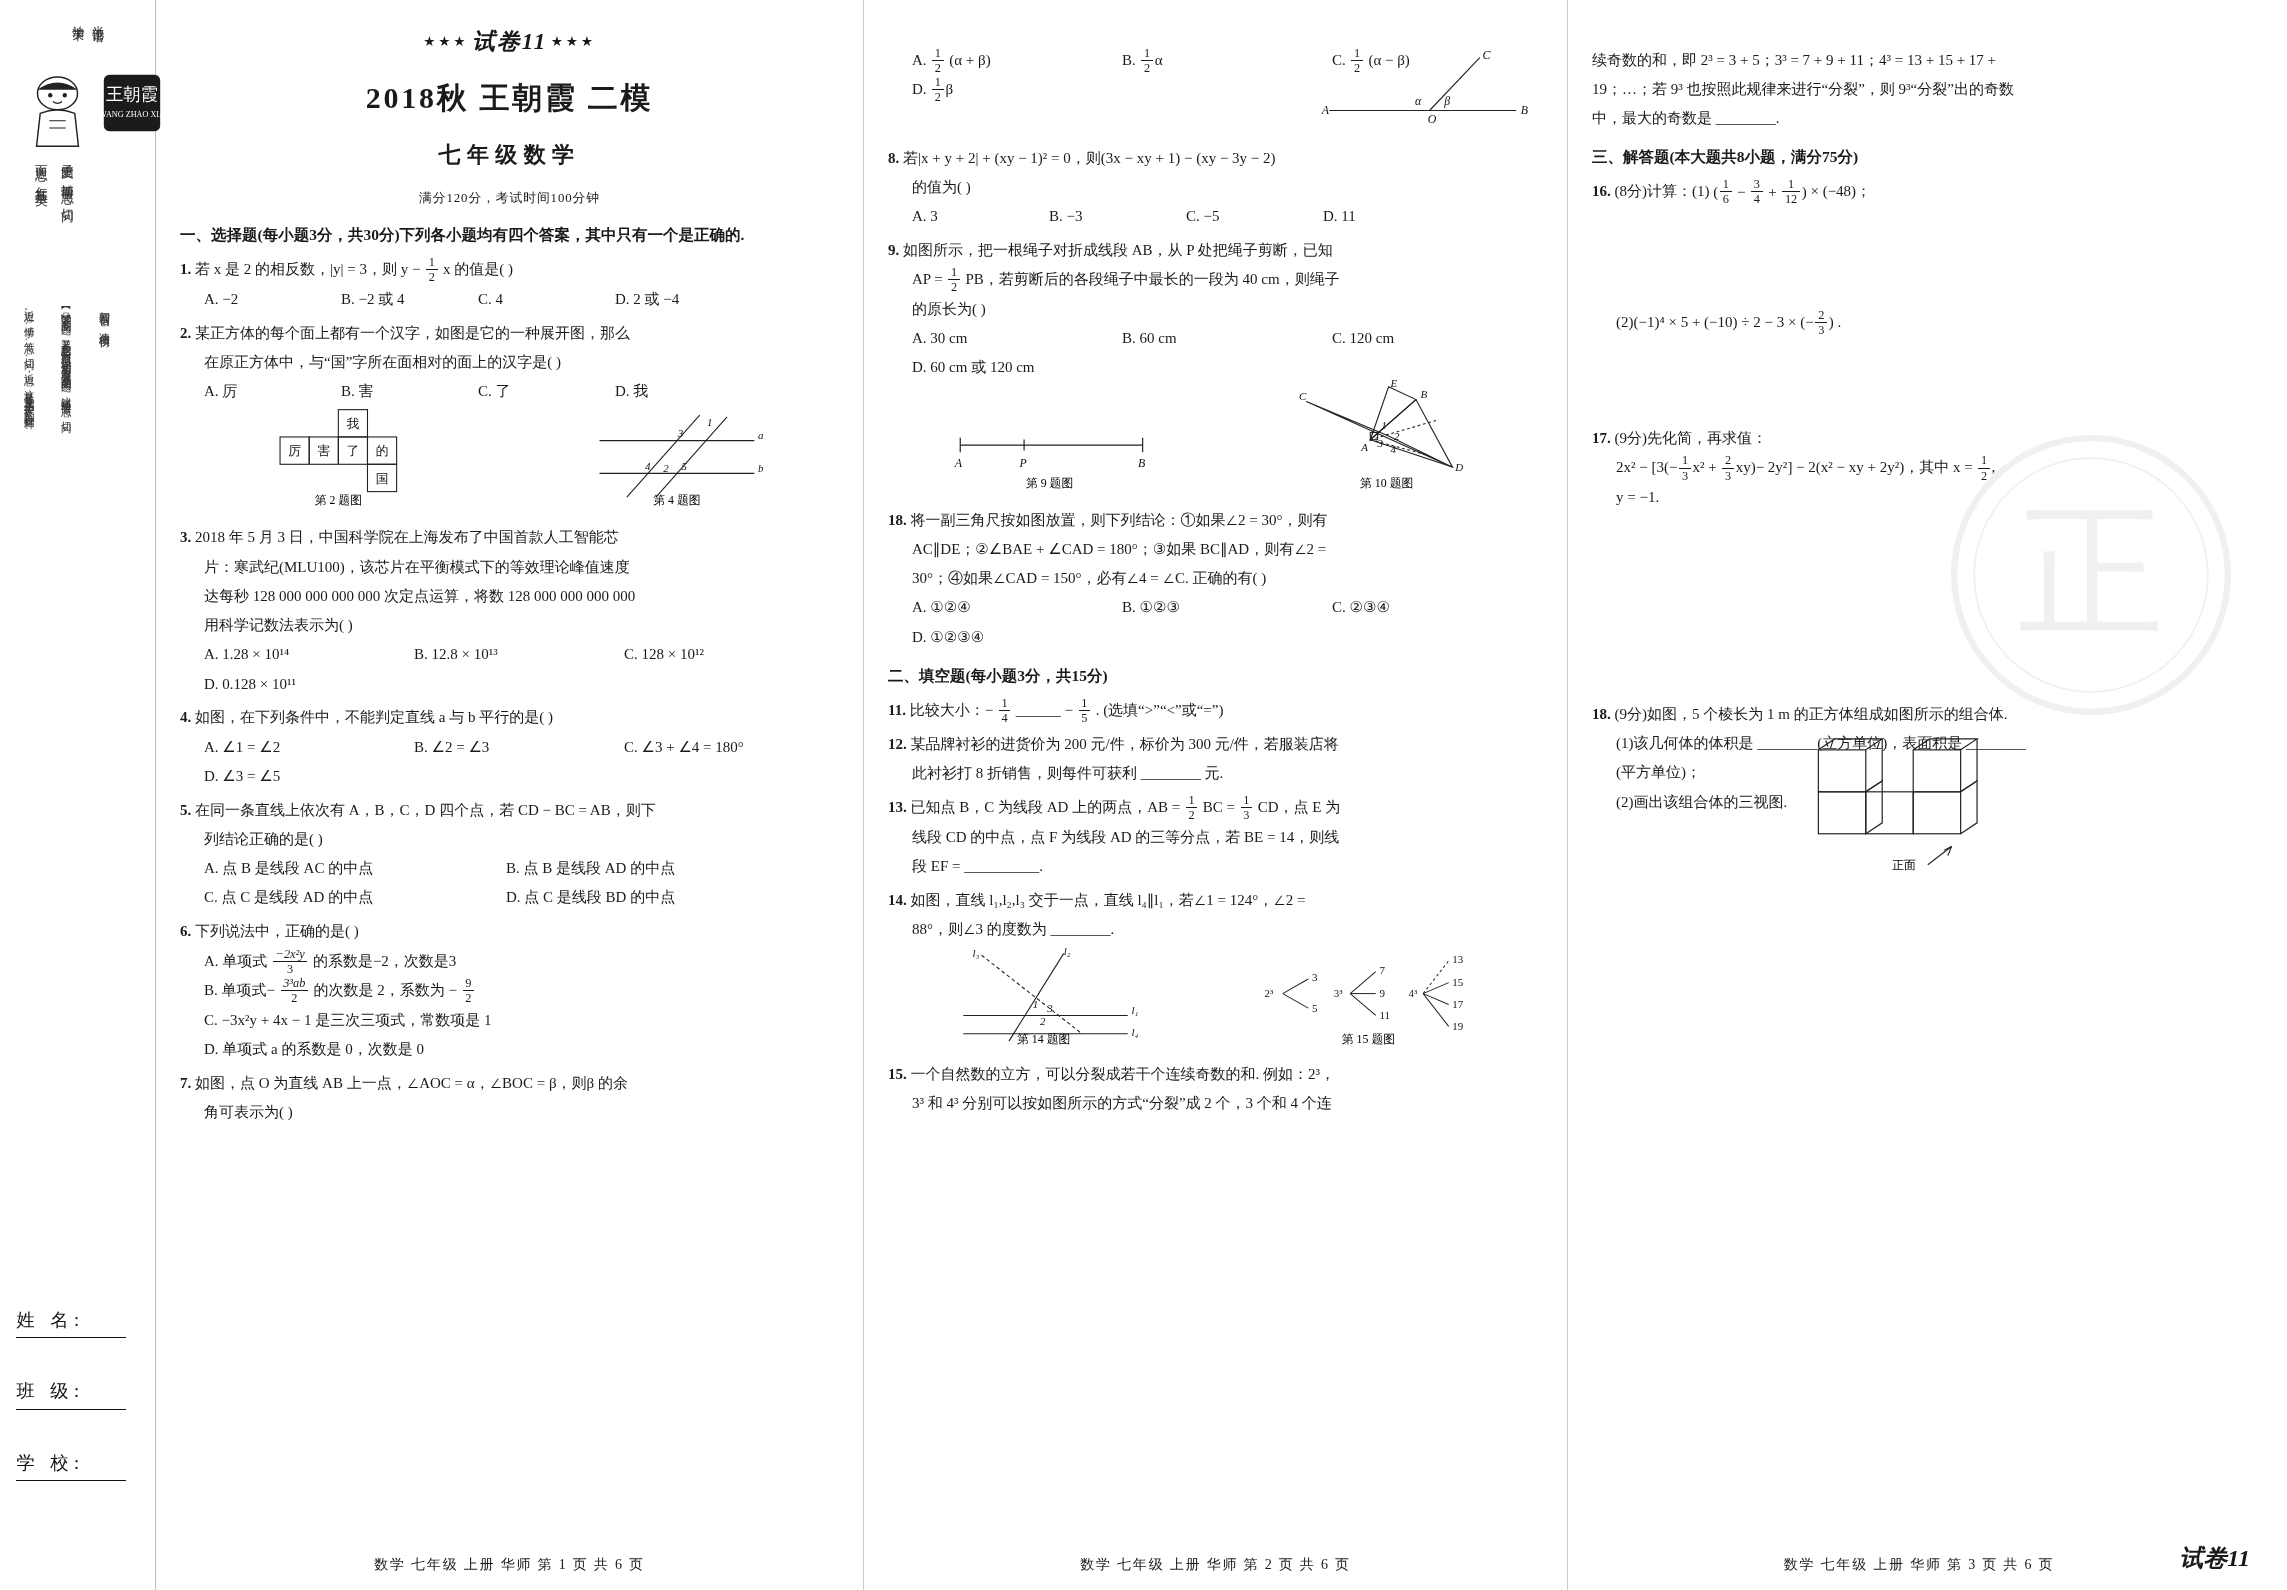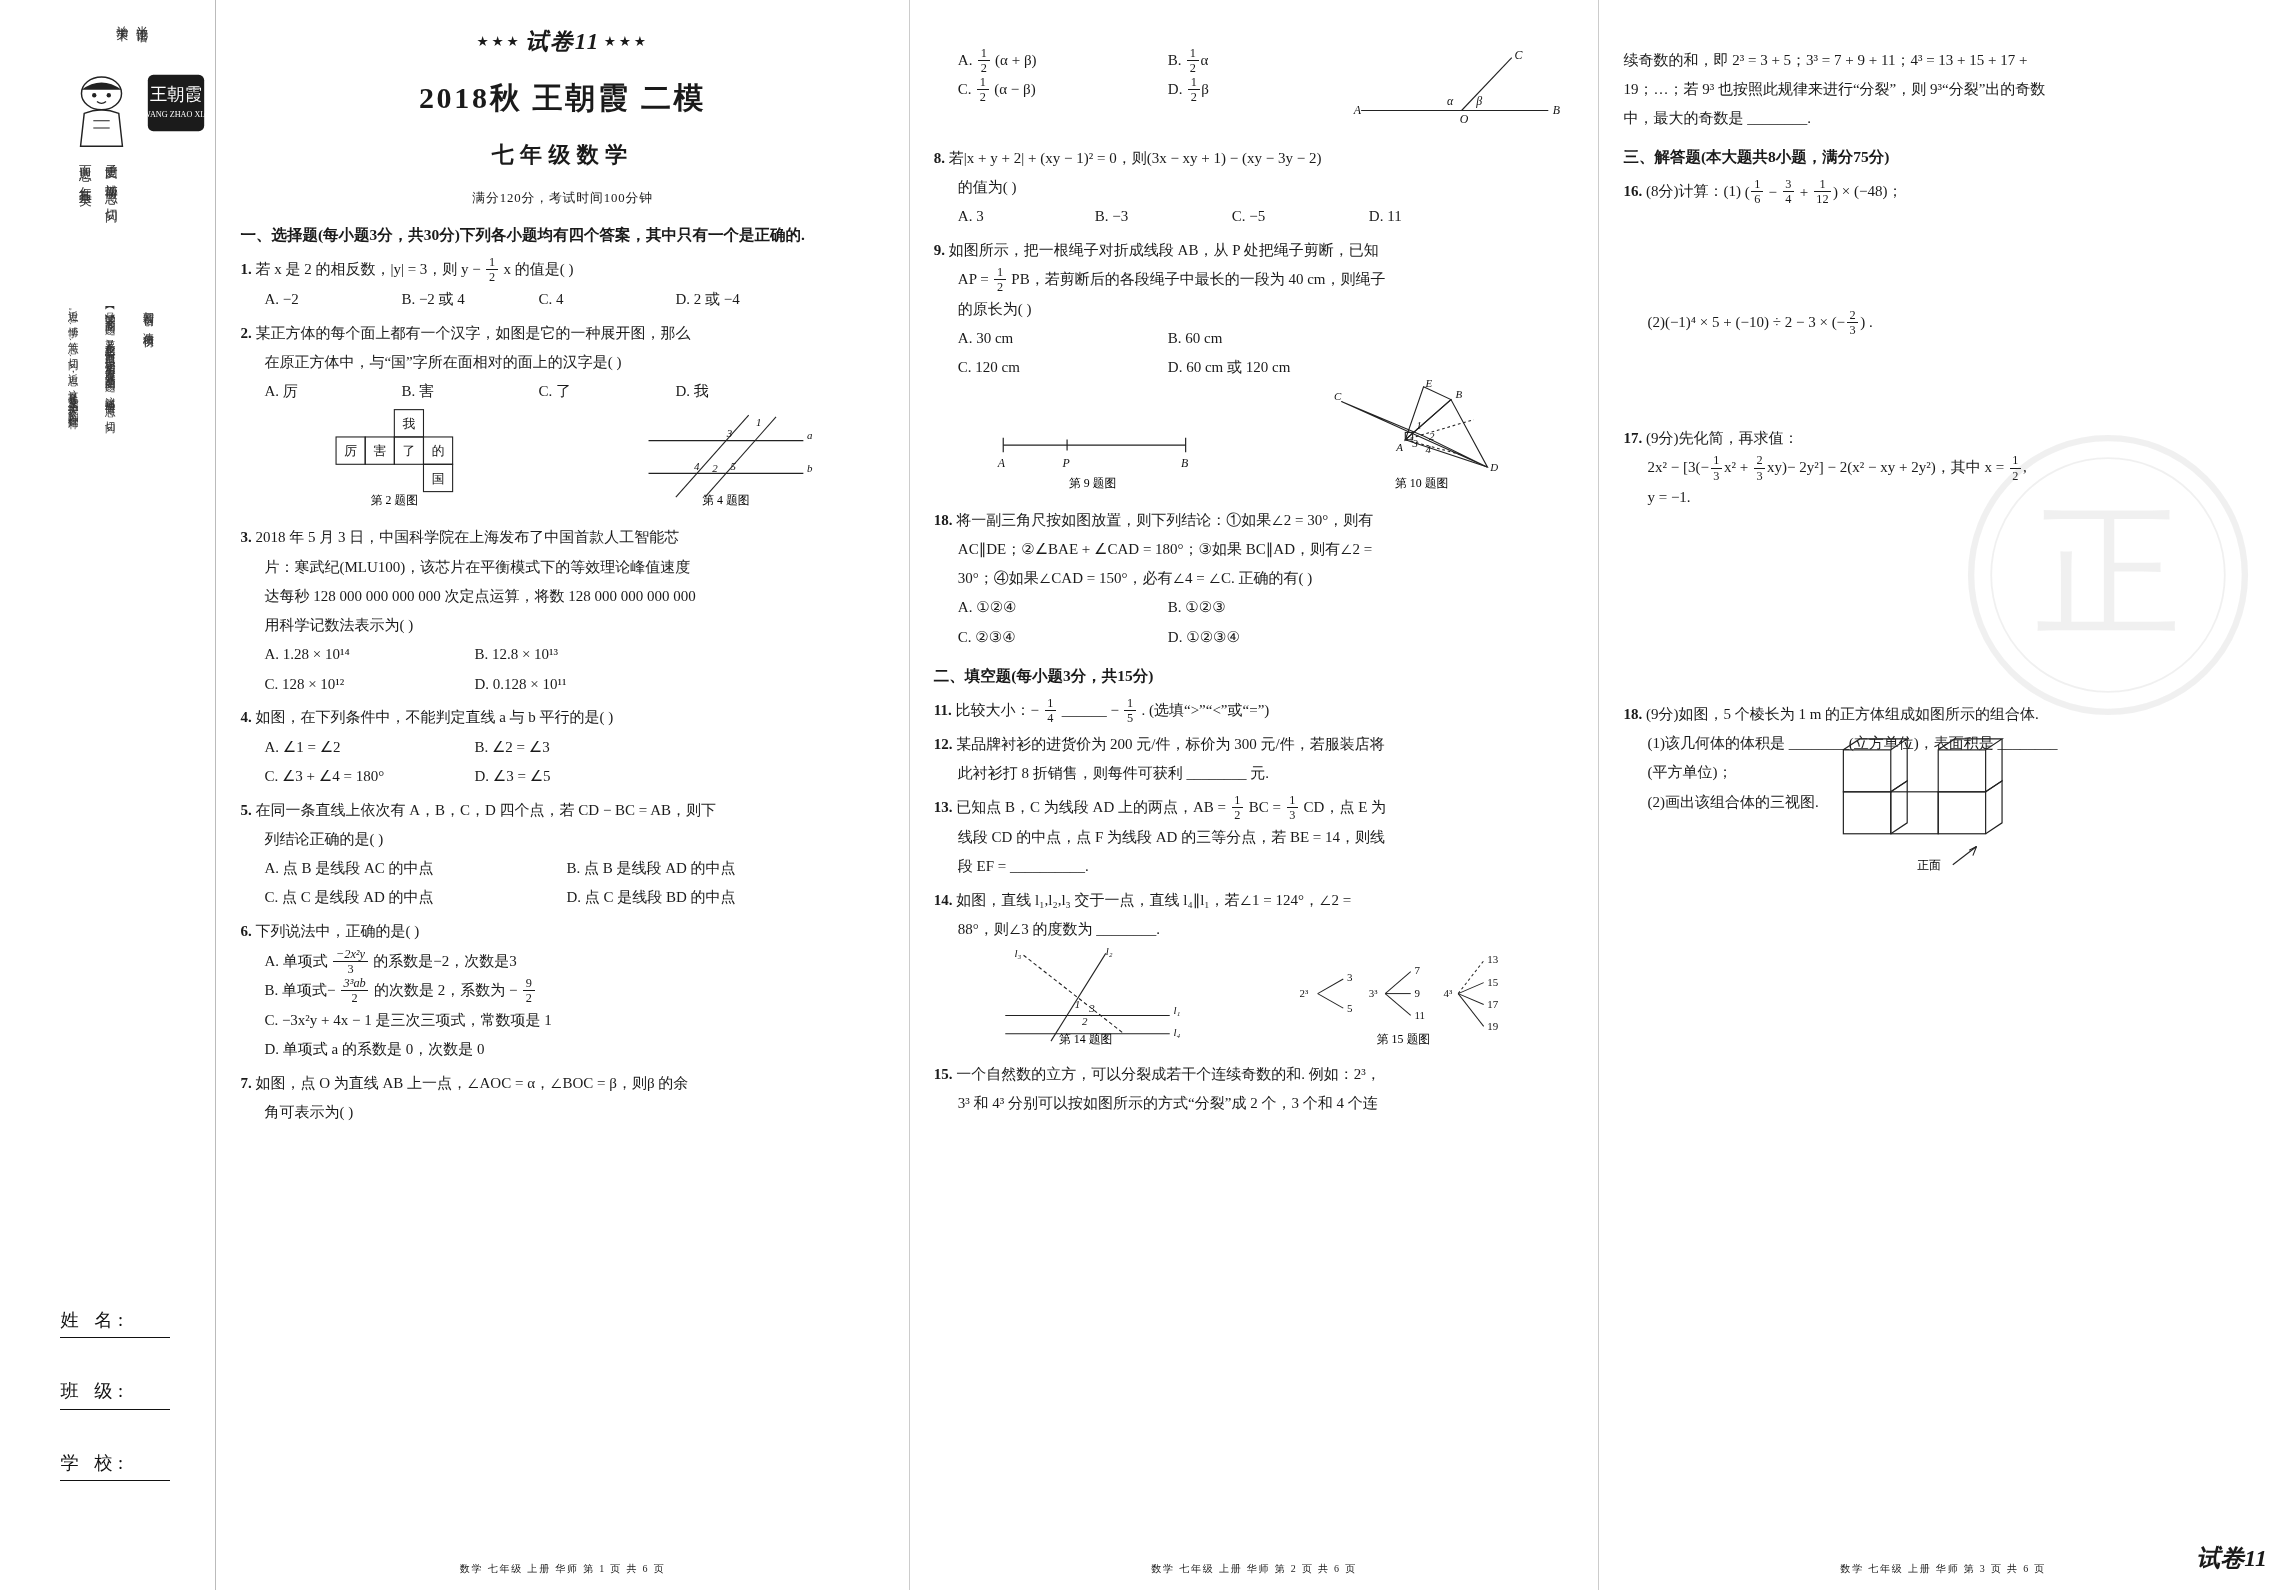--- a/index.html
+++ b/index.html
@@ -10,26 +10,25 @@
     color:#1a1a1a;
     position:relative;
     overflow:hidden;
   }
   .page{
     position:absolute;inset:0;
     display:flex;
   }
   
   .strip{
-    width:176px;
+    width:156px;
     border-right:0.9px solid #bbb;
     position:relative;
     padding:18.3px 5.5px 0 5.5px;
     box-sizing:border-box;
-    margin-left:44px;
   }
   .mascot{
     position:absolute;left:22px;top:73px;width:71px;height:79px;
   }
   .mascot svg{display:block}
   .strip-col{
     position:absolute;
     writing-mode:vertical-rl;
     text-orientation:upright;
     font-size:12.8px;
@@ -93,21 +92,21 @@
   .frac{
     display:inline-block;vertical-align:-0.55em;text-align:center;
     font-size:0.82em;margin:0 1.8px;
   }
   .frac .n{display:block;border-bottom:0.9px solid #1a1a1a;padding:0 2.7px;line-height:1.15;}
   .frac .d{display:block;padding:0 2.7px;line-height:1.15;}
   .ita{font-style:italic;}
   .fig{margin:5.5px 0 1.8px 0;text-align:center;}
   .footer{
     position:absolute;bottom:12.8px;left:0;right:0;text-align:center;
-    font-size:10px;letter-spacing:1.8px;
+    font-size:14px;letter-spacing:1.8px;
   }
   .bigstamp{
     position:absolute;right:33px;top:429px;width:292px;height:292px;
     opacity:.12;pointer-events:none;
   }
   .paper-badge{
     position:absolute;right:20px;bottom:9.1px;
     font-style:italic;font-weight:bold;font-size:24px;
   }
   svg{overflow:visible}

